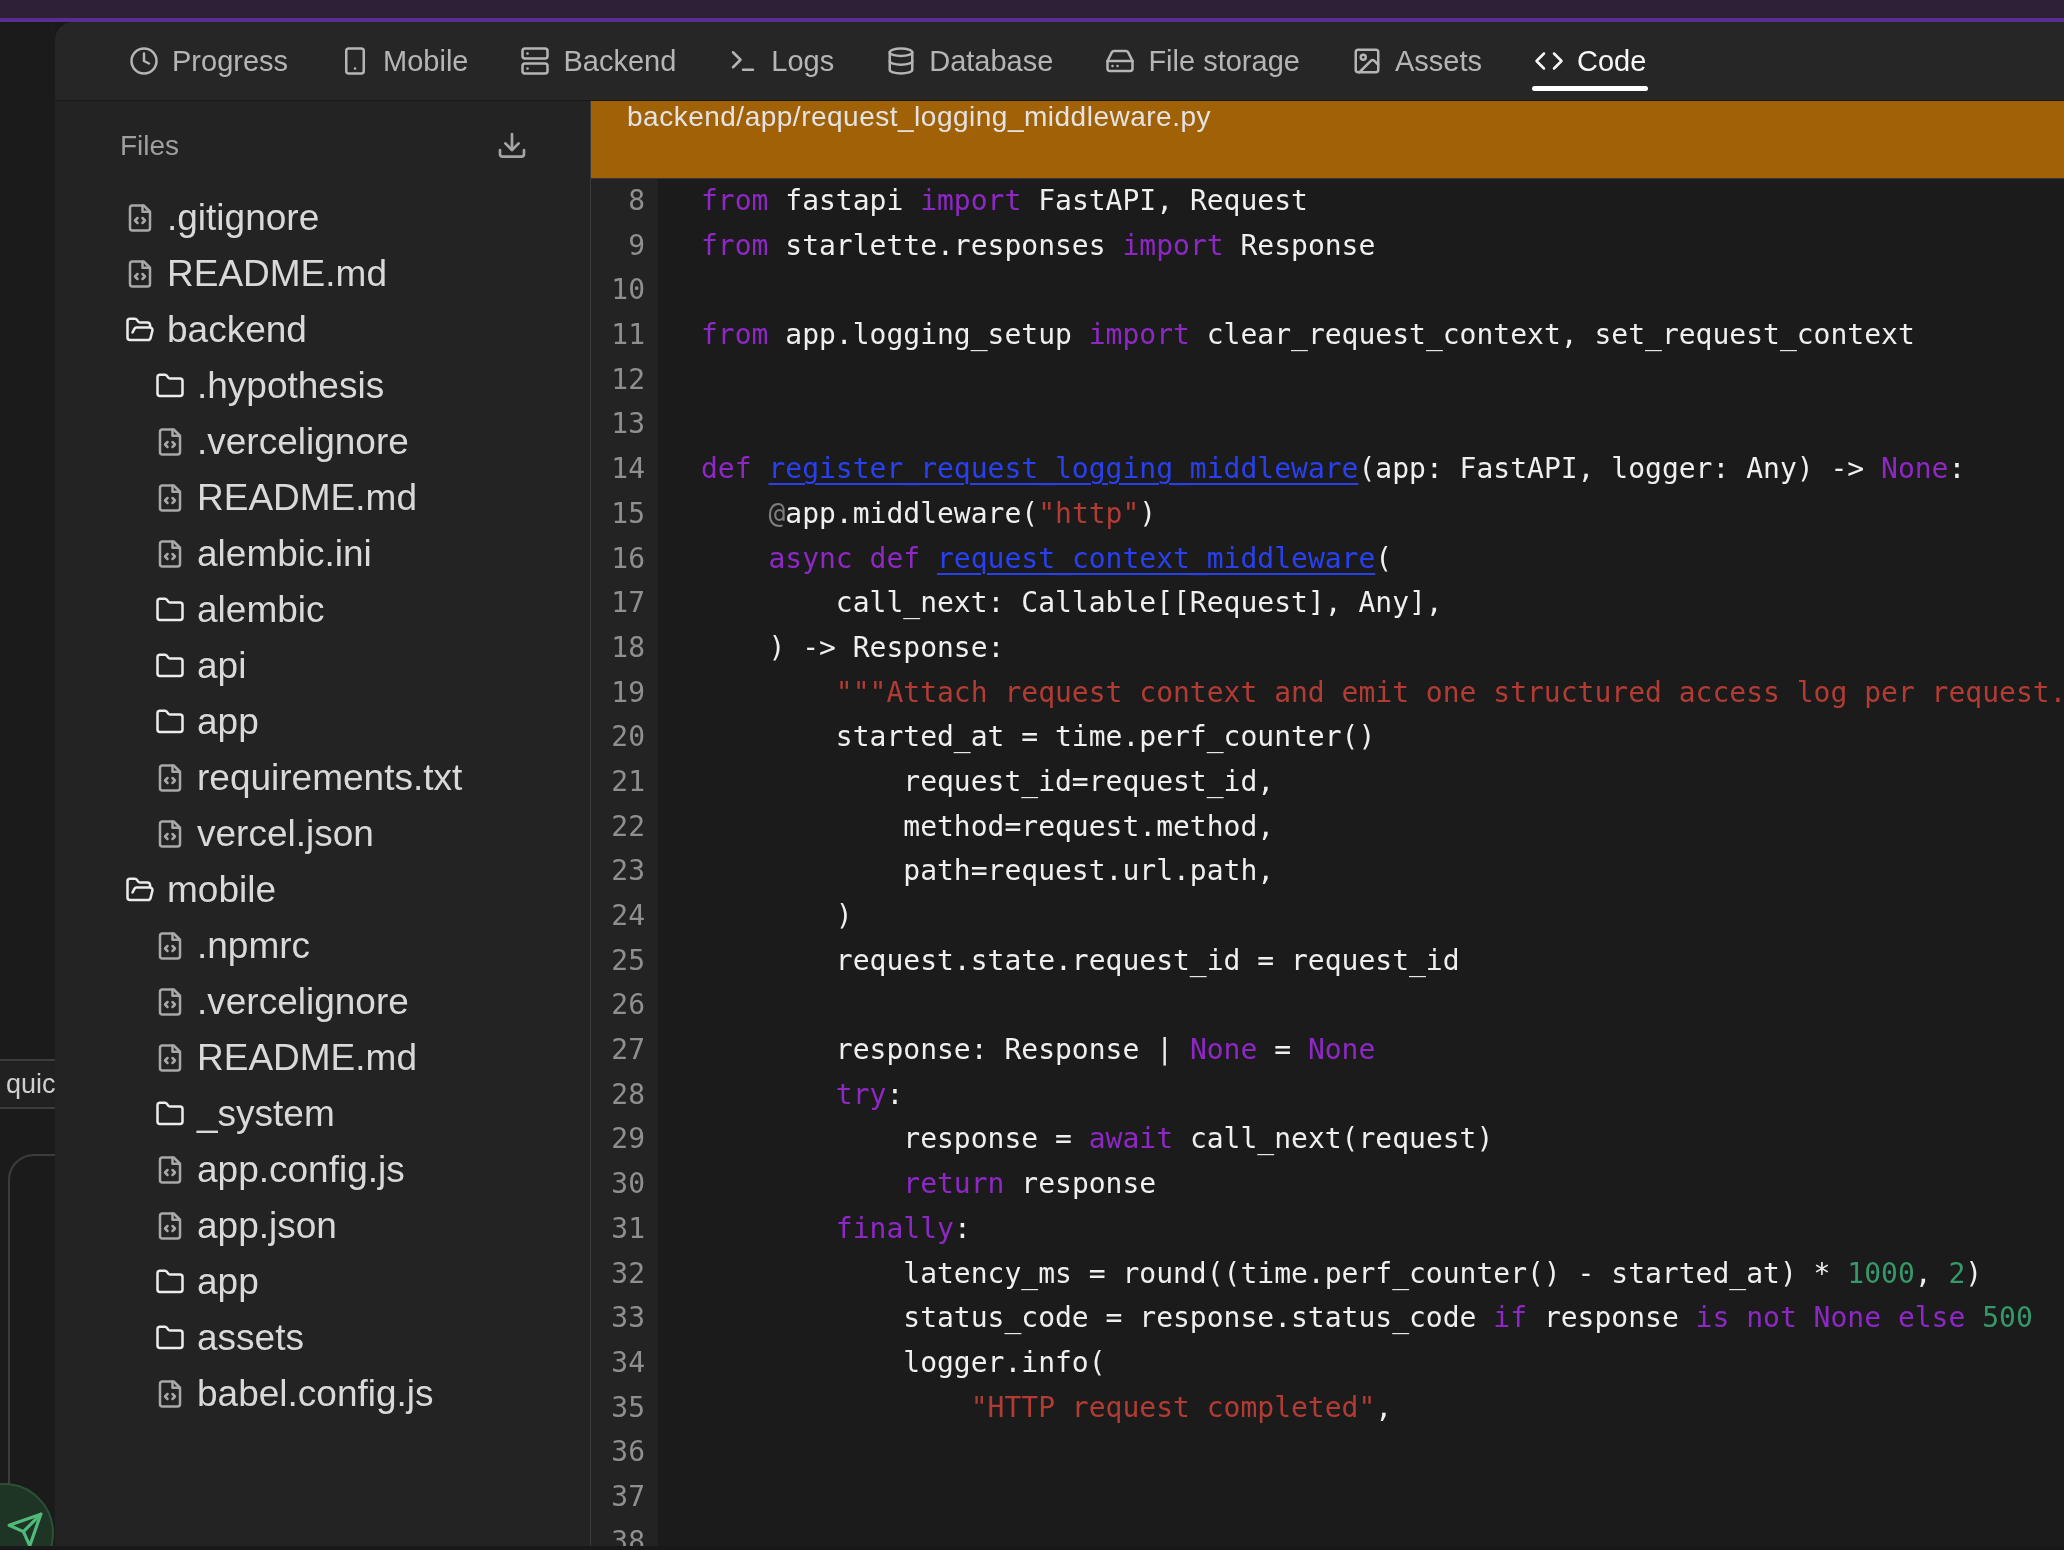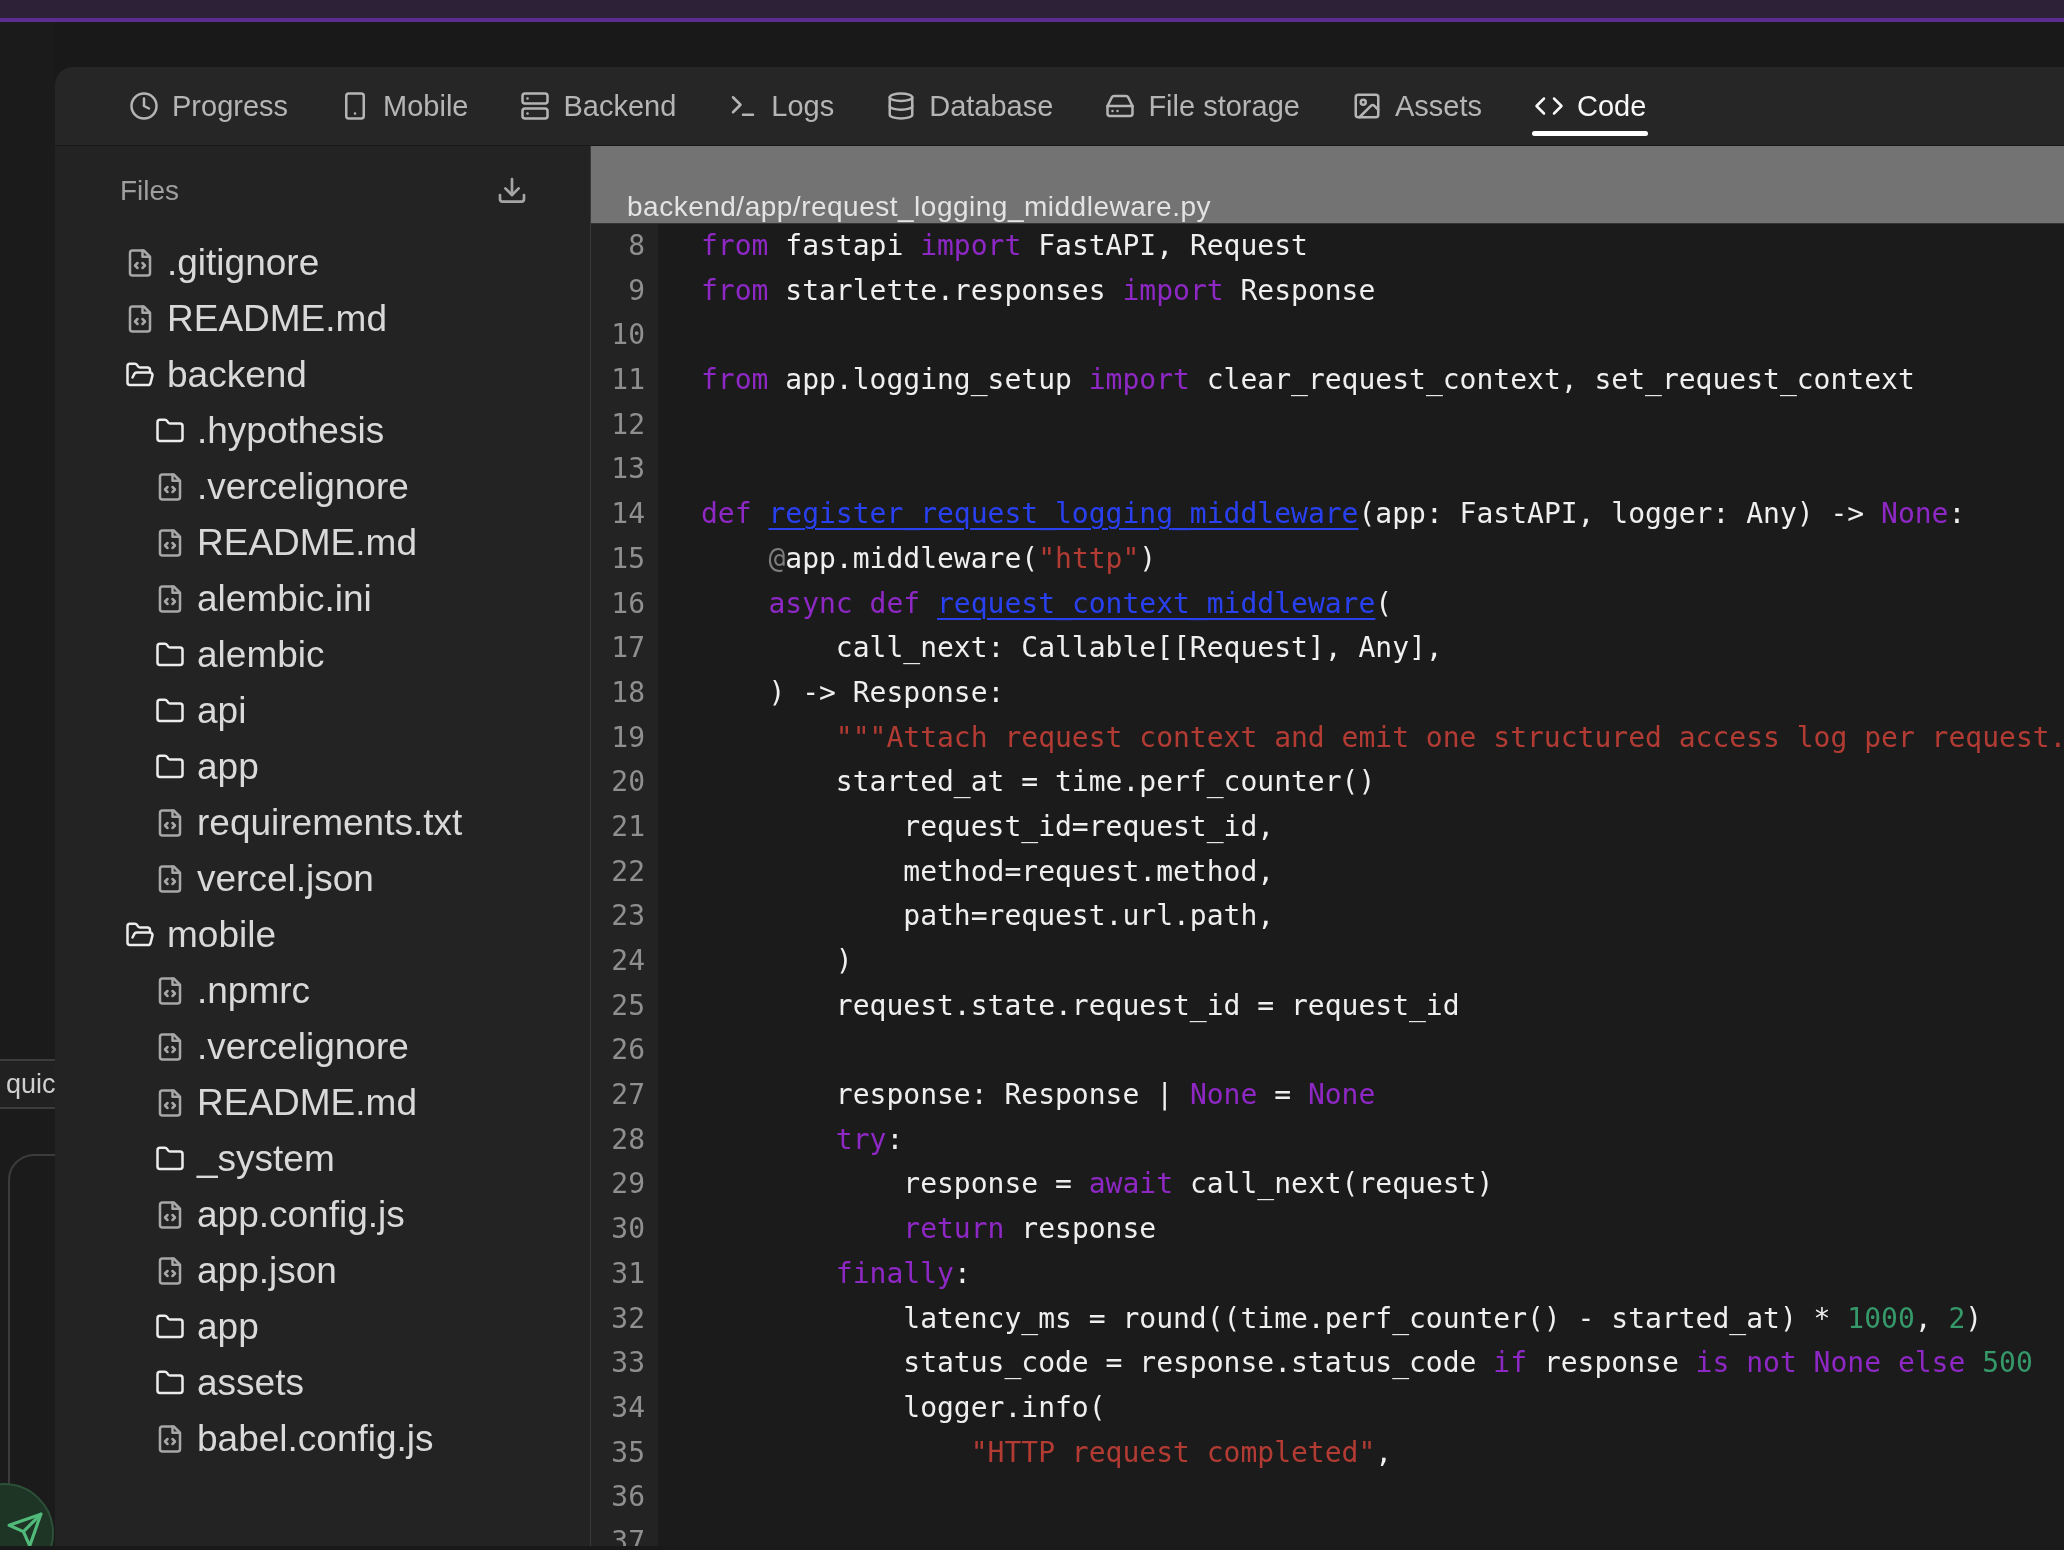--- a/index.html
+++ b/index.html
@@ -19,21 +19,21 @@
                 display:flex; align-items:center; overflow:hidden; }
   .quick-band span { color:#cfcfcf; font-size:27px; padding-left:6px; white-space:nowrap; }
   .rounded-panel { position:absolute; left:8px; top:1132px; width:70px; height:420px;
                    border:2px solid #3c3c3c; border-radius:26px 0 0 0; background:transparent; }
   .send-btn { position:absolute; left:-46px; top:1461px; width:100px; height:100px;
               border-radius:50%; background:#1e3526; border:2px solid #2c5038;
               display:flex; align-items:center; justify-content:center; }
   .send-btn svg { margin-left:42px; margin-top:-6px; }
 
   
-  .main-panel { flex:1; display:flex; flex-direction:column; min-width:0;margin-top:45px; }
+  .main-panel { flex:1; display:flex; flex-direction:column; min-width:0; }
 
   .tabbar { height:79px; background:#262626; border-top-left-radius:18px;
             border-bottom:1px solid #191919;
             display:flex; align-items:center; padding-left:74px; gap:52px; flex:none; }
   .tab { position:relative; height:100%; display:flex; align-items:center; gap:13px;
          color:#b5b5b5; font-size:29px; cursor:pointer; white-space:nowrap; }
   .tab svg { stroke:#b5b5b5; }
   .tab.active { color:#f7f7f7; }
   .tab.active svg { stroke:#f7f7f7; }
   .tab.active::after { content:""; position:absolute; left:-2px; right:-2px; bottom:9px;
@@ -50,22 +50,22 @@
   .download-btn { display:flex; align-items:center; cursor:pointer; }
   .tree { flex:1; overflow:hidden; }
   .tree-row { height:56px; display:flex; align-items:center; gap:12px; padding-left:70px;
               color:#d9d9d9; font-size:37px; cursor:pointer; white-space:nowrap; }
   .tree-row.depth1 { padding-left:100px; }
   .tree-row svg { flex:none; }
 
   
   .editor { flex:1; min-width:0; display:flex; flex-direction:column;
             border-left:1px solid #3a3a3a; background:#232323; }
-  .path-bar { height:78px; flex:none; display:flex; align-items:flex-end; padding-left:36px;
-              border-bottom:1px solid #343434; background:#737373; }
+  .path-bar { height:78px; flex:none; display:flex; align-items:flex-start; padding-left:36px;
+              border-bottom:1px solid #343434; background:#a16207; }
   .path-bar span { color:#e3e3e3; font-size:28px; letter-spacing:0.5px; }
   .code-wrap { flex:1; display:flex; min-height:0; background:#1b1b1b; overflow:hidden; }
   .gutter { width:67px; flex:none; background:#232323; text-align:right;
             font-family:"DejaVu Sans Mono", monospace; font-size:28px; color:#8f8f8f; }
   .gutter div { height:44.7px; line-height:44.7px; padding-right:13px; }
   .code { flex:1; min-width:0; overflow:hidden; padding-left:43px;
           font-family:"DejaVu Sans Mono", monospace; font-size:28px; }
   .code .line { height:44.7px; line-height:44.7px; white-space:pre; color:#efefef; }
 
   .tok-k   { color:var(--c-keyword,#8e28c4); }

